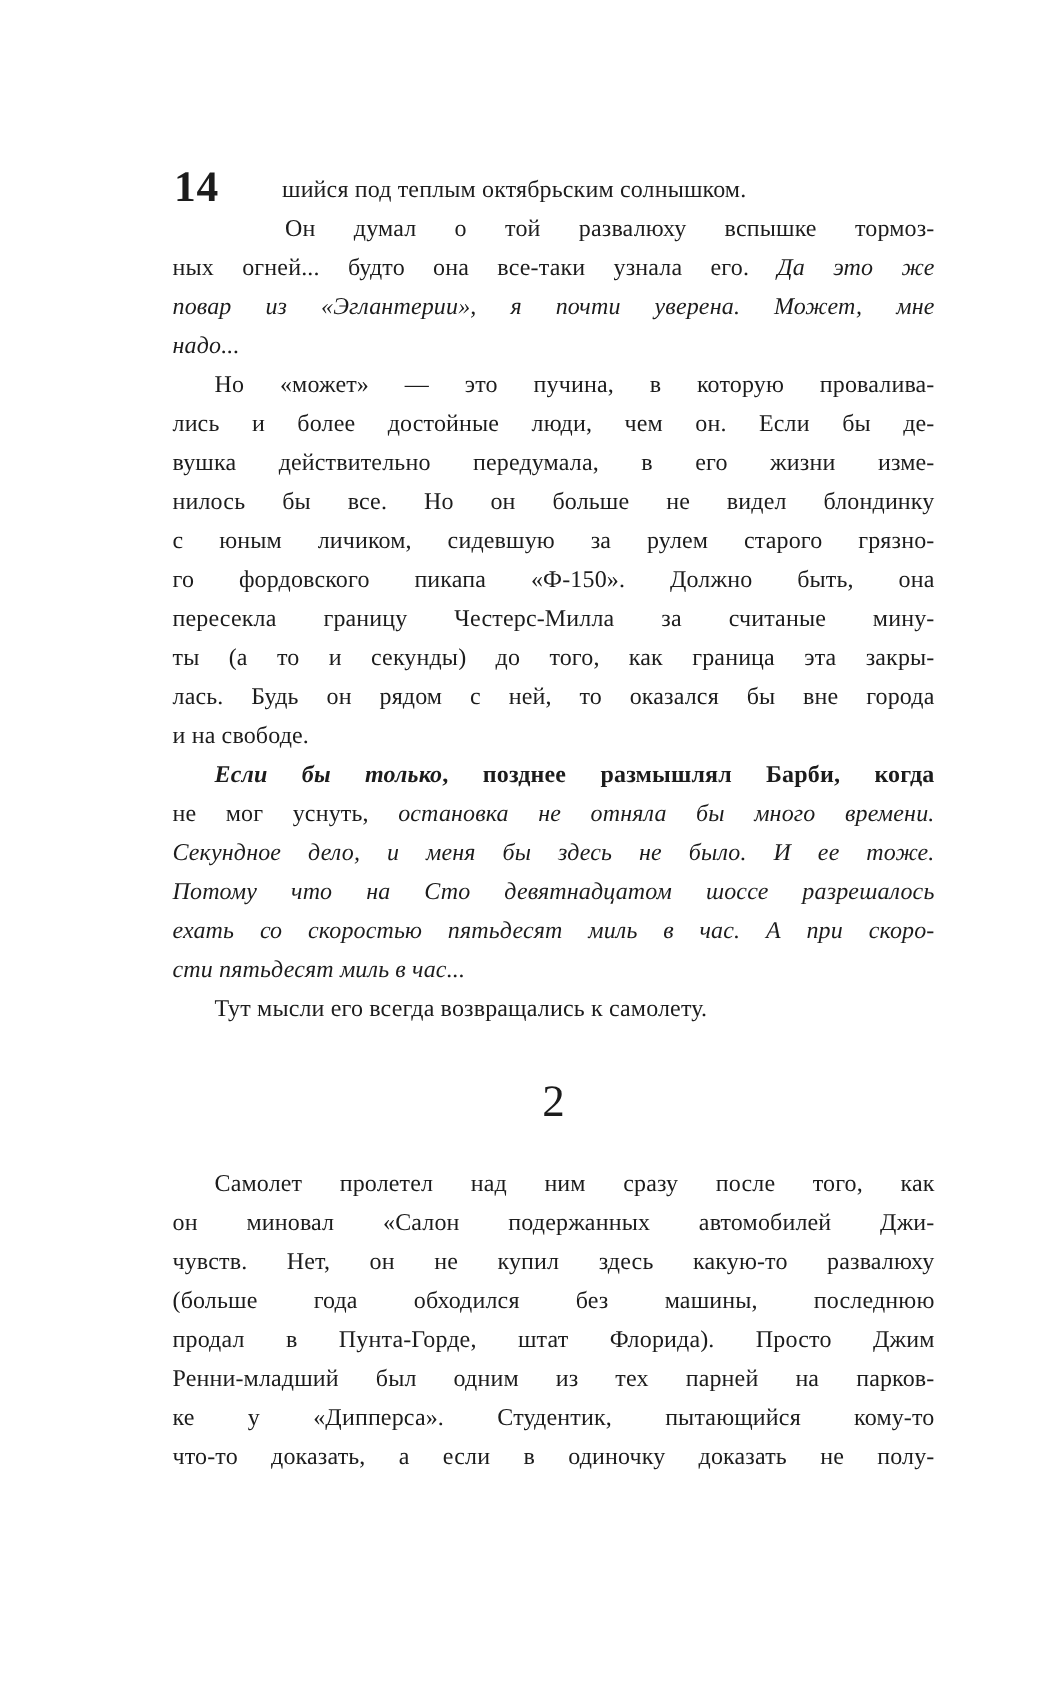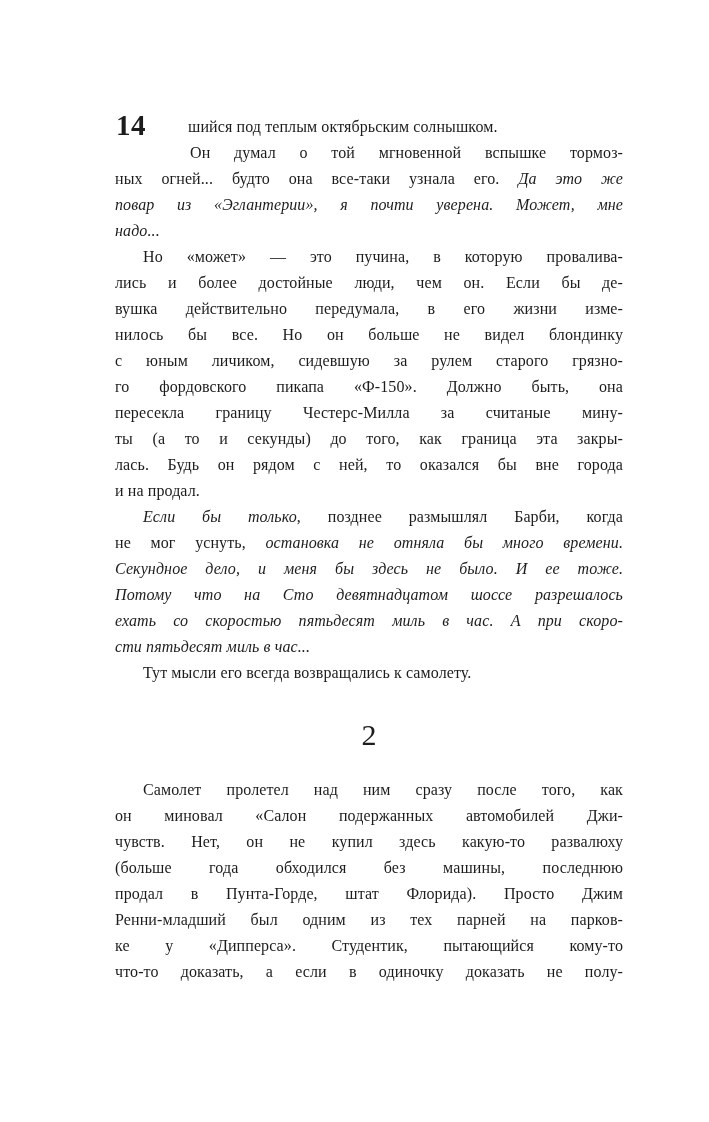--- a/index.html
+++ b/index.html
@@ -58,35 +58,35 @@
   }
 </style>
 </head>
 <body>
 
 <div class="page">
   <div class="pageno">14</div>
   <div class="column">
     <div class="block">
         <div class="line" style="text-indent: 73px;"><span>шийся под теплым октябрьским солнышком.</span></div>
-        <div class="line just" style="text-indent: 75px;"><span>Он думал о той мгновенной вспышке тормоз-</span></div>
+        <div class="line just" style="text-indent: 75px;"><span>Он думал о той развалюху вспышке тормоз-</span></div>
         <div class="line just"><span>ных огней... будто она все-таки узнала его. </span><span class="it">Да это же</span></div>
         <div class="line just"><span class="it">повар из «Эглантерии», я почти уверена. Может, мне</span></div>
         <div class="line"><span class="it">надо...</span></div>
         <div class="line just" style="text-indent: 28px;"><span>Но «может» — это пучина, в которую провалива-</span></div>
         <div class="line just"><span>лись и более достойные люди, чем он. Если бы де-</span></div>
         <div class="line just"><span>вушка действительно передумала, в его жизни изме-</span></div>
         <div class="line just"><span>нилось бы все. Но он больше не видел блондинку</span></div>
         <div class="line just"><span>с юным личиком, сидевшую за рулем старого грязно-</span></div>
         <div class="line just"><span>го фордовского пикапа «Ф-150». Должно быть, она</span></div>
         <div class="line just"><span>пересекла границу Честерс-Милла за считаные мину-</span></div>
         <div class="line just"><span>ты (а то и секунды) до того, как граница эта закры-</span></div>
         <div class="line just"><span>лась. Будь он рядом с ней, то оказался бы вне города</span></div>
-        <div class="line"><span>и на продал.</span></div>
-        <div class="line just" style="text-indent: 28px;"><span class="it">Если бы только</span><span>, позднее размышлял Барби, когда</span></div>
+        <div class="line"><span>и на свободе.</span></div>
+        <div class="line just" style="text-indent: 28px; font-weight: bold;"><span class="it">Если бы только</span><span>, позднее размышлял Барби, когда</span></div>
         <div class="line just"><span>не мог уснуть, </span><span class="it">остановка не отняла бы много времени.</span></div>
         <div class="line just"><span class="it">Секундное дело, и меня бы здесь не было. И ее тоже.</span></div>
         <div class="line just"><span class="it">Потому что на Сто девятнадцатом шоссе разрешалось</span></div>
         <div class="line just"><span class="it">ехать со скоростью пятьдесят миль в час. А при скоро-</span></div>
         <div class="line"><span class="it">сти пятьдесят миль в час...</span></div>
         <div class="line" style="text-indent: 28px;"><span>Тут мысли его всегда возвращались к самолету.</span></div>
       </div>
     <div class="section-num">2</div>
     <div class="block">
         <div class="line just" style="text-indent: 28px;"><span>Самолет пролетел над ним сразу после того, как</span></div>

